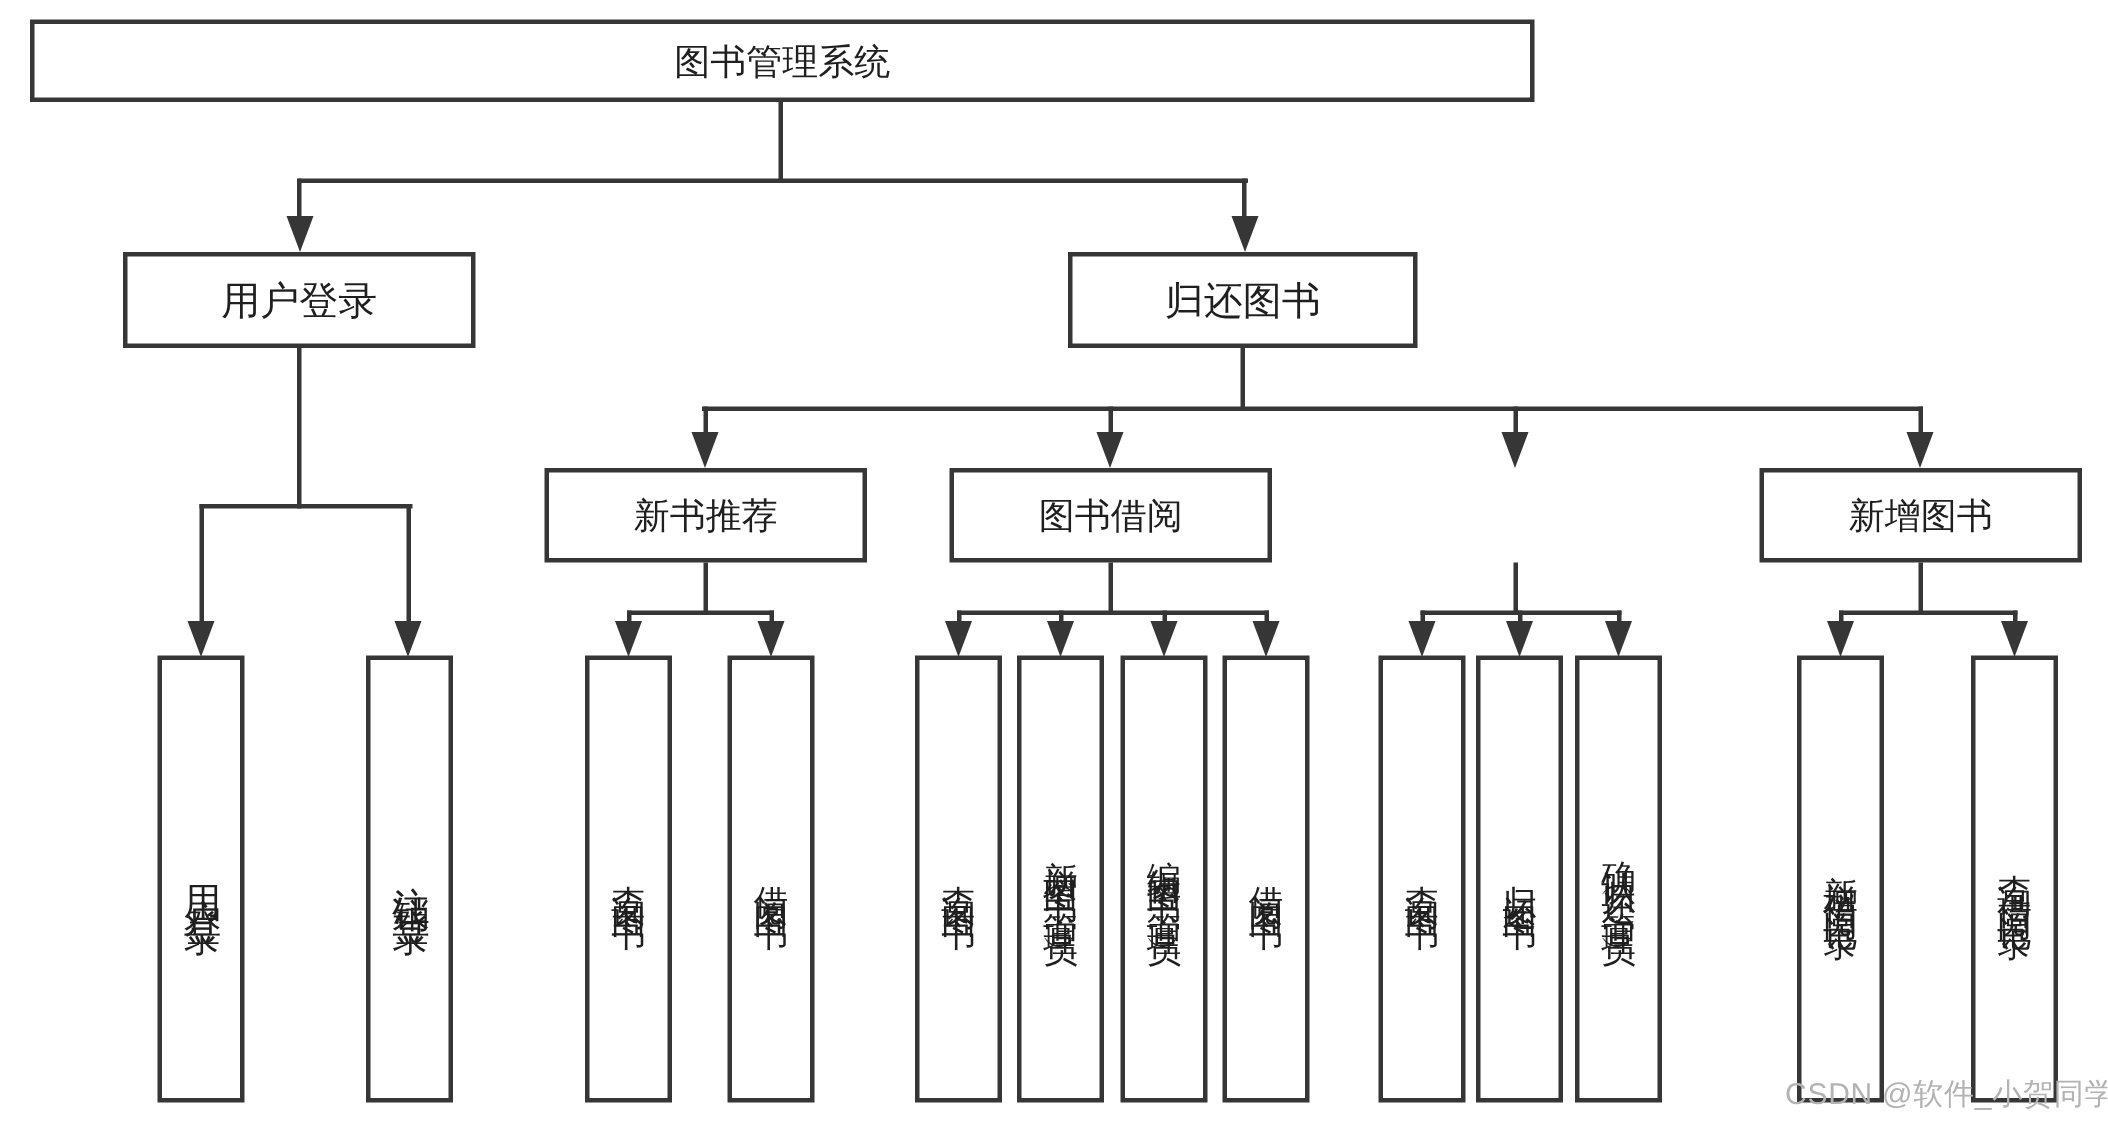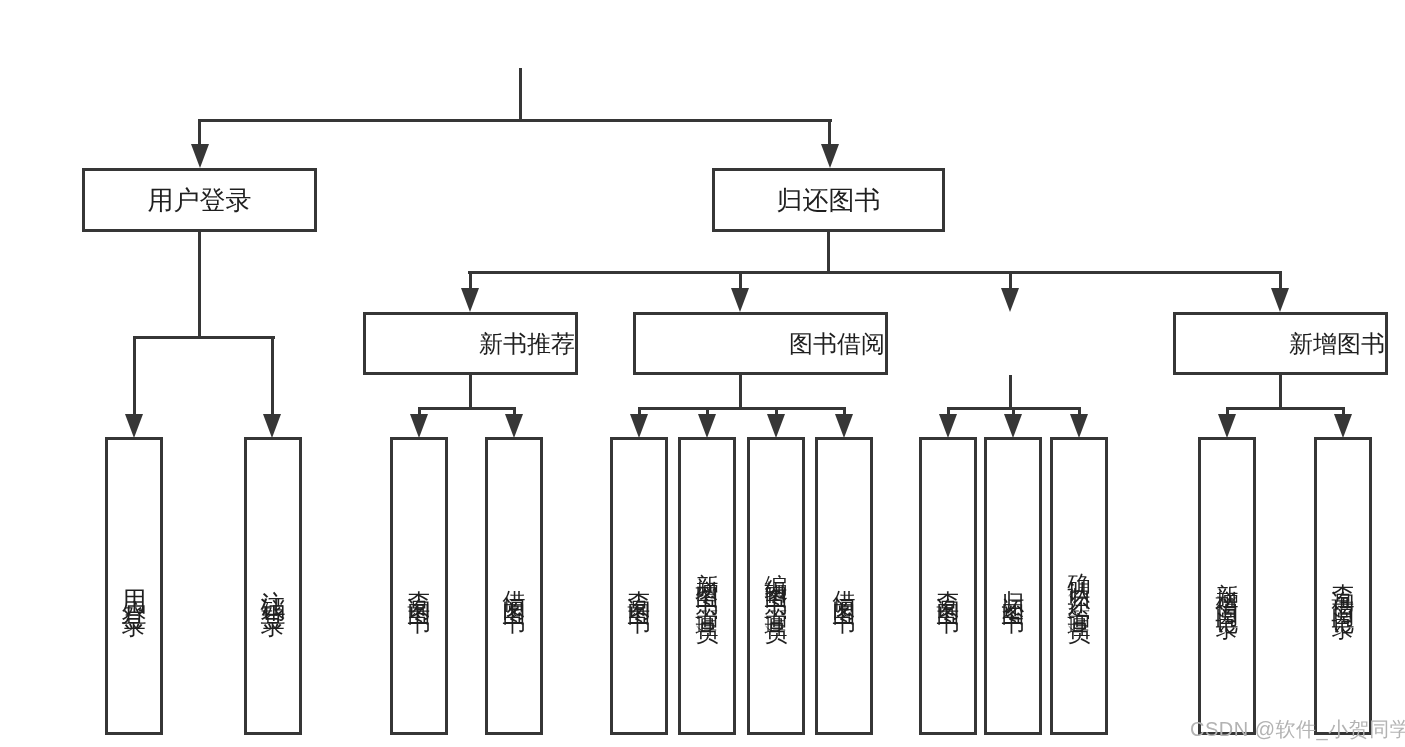--- a/index.html
+++ b/index.html
@@ -21,21 +21,21 @@
     box-sizing: border-box;
     border: 3px solid var(--line);
     background: #ffffff;
     display: flex;
     align-items: center;
     justify-content: center;
     color: var(--text);
   }
   .root-box  { font-size: 24px; }
   .l1-box    { font-size: 26px; }
-  .l2-box    { font-size: 24px; justify-content: flex-end; }
+  .l2-box    { font-size: 24px; }
   .leaf {
     top: 437px;
     width: 58px;
     height: 298px;
   }
   .vtext {
     writing-mode: vertical-rl;
     text-orientation: mixed;
     font-size: 23px;
     letter-spacing: 7px;
@@ -64,34 +64,37 @@
     letter-spacing: 0.5px;
     z-index: 10;
     white-space: nowrap;
   }
 </style>
 </head>
 <body>
 
 <div class="canvas">
 
+  <div class="box root-box" style="left:20px; top:13px; width:1003px; height:55px;">
+    <span>图书管理系统</span>
+  </div>
 
   <div class="box l1-box" style="left:82px; top:168px; width:235px; height:64px;">
     <span>用户登录</span>
   </div>
 
   <div class="box l1-box" style="left:712px; top:168px; width:233px; height:64px;">
     <span>归还图书</span>
   </div>
 
   <div class="box l2-box" style="left:363px; top:312px; width:215px; height:63px;">
     <span>新书推荐</span>
   </div>
 
-  <div class="box l2-box" style="left:633px; top:312px; width:255px; height:63px;">
+  <div class="box l2-box" style="left:633px; top:312px; width:215px; height:63px;">
     <span>图书借阅</span>
   </div>
 
 
   <div class="box l2-box" style="left:1173px; top:312px; width:215px; height:63px;">
     <span>新增图书</span>
   </div>
 
   <div class="box leaf" style="left:105px;">
     <span class="vtext vtext-lg">用户登录</span>

